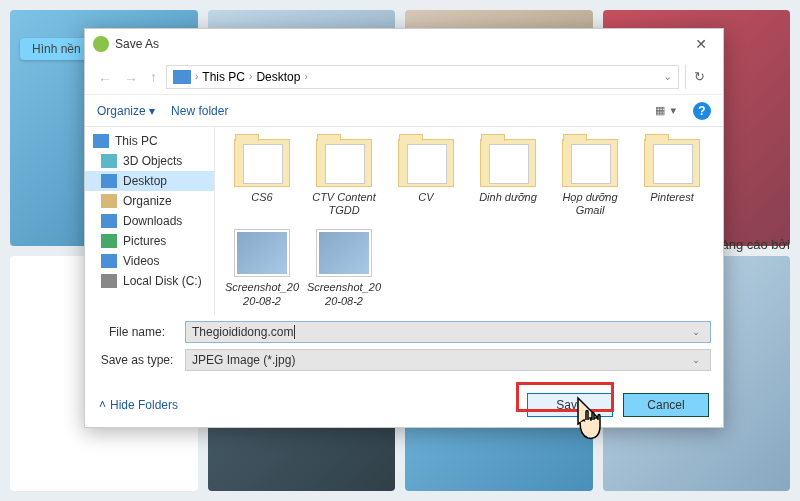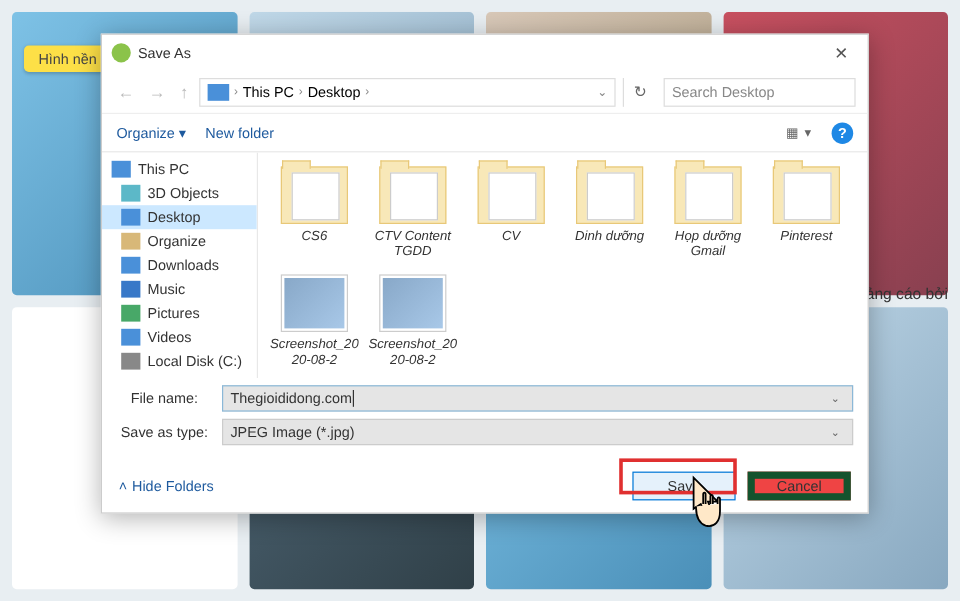--- a/index.html
+++ b/index.html
@@ -5,21 +5,21 @@
   * { box-sizing: border-box; margin: 0; padding: 0; font-family: "Segoe UI", Tahoma, sans-serif; }
   body { width: 800px; height: 501px; overflow: hidden; position: relative; background: #e8eef2; }
   .bg { position: absolute; inset: 0; display: grid; grid-template-columns: repeat(4,1fr); grid-template-rows: 1fr 1fr; gap: 10px; padding: 10px; filter: blur(0px); }
   .bg div { background: linear-gradient(135deg,#b8d6e8,#7aa3b8); border-radius: 4px; }
   .bg .a{background:linear-gradient(135deg,#7ec2e6,#4a8fb8)}
   .bg .b{background:linear-gradient(135deg,#c0d8e8,#88a8c0)}
   .bg .c{background:linear-gradient(135deg,#d8c8b8,#a8987a)}
   .bg .d{background:linear-gradient(135deg,#c85060,#884050)}
   .bg .e{background:#fff}
   .bg .f{background:linear-gradient(135deg,#506878,#304048)}
-  .tag { position:absolute; top:38px; left:20px; background:#fde047; padding:4px 12px; border-radius:4px; font-size:12px; color:#444; z-index:1; box-shadow:0 1px 3px rgba(0,0,0,.2);}
+  .tag { position:absolute; top:38px; left:20px; background:#7dd3fc; padding:4px 12px; border-radius:4px; font-size:12px; color:#444; z-index:1; box-shadow:0 1px 3px rgba(0,0,0,.2);}
   .right-txt { position:absolute; right:10px; top:237px; font-size:13px; color:#333; z-index:1;}
   .dialog { position: absolute; left: 84px; top: 28px; width: 640px; height: 400px; background: #fff; border: 1px solid #ccc; box-shadow: 0 4px 20px rgba(0,0,0,.3); z-index: 10; display:flex; flex-direction:column;}
   .titlebar { height: 30px; display:flex; align-items:center; padding: 4px 8px; font-size:12px; color:#333;}
   .titlebar .ico { width:16px; height:16px; border-radius:50%; background:#8bc34a; margin-right:6px; display:inline-block;}
   .titlebar .close { margin-left:auto; padding:4px 8px; font-size:14px; color:#555; cursor:pointer;}
   .addrbar { height:36px; display:flex; align-items:center; padding:0 10px; gap:6px; border-bottom:1px solid #eee;}
   .nav-arrow { color:#bbb; font-size:14px; padding:0 3px;}
   .path { flex:1; display:flex; align-items:center; border:1px solid #ddd; height:24px; padding:0 6px; font-size:12px; gap:4px;}
   .path .pc{width:18px;height:14px;background:#4a90d9;display:inline-block;}
   .path .sep{color:#888;font-size:10px;}
@@ -55,21 +55,21 @@
   .fname{word-break:break-word;max-height:42px;overflow:hidden;font-style:italic;}
   .fields{padding:6px 12px;font-size:12px;}
   .frow{display:flex;align-items:center;margin-bottom:6px;gap:8px;}
   .flabel{width:80px;text-align:center;color:#333;}
   .finput{flex:1;height:22px;border:1px solid #8bb8d8;padding:0 6px;font-size:12px;color:#333;display:flex;align-items:center;background:#e5e5e5;}
   .finput.combo{border:1px solid #ccc;}
   .drop{width:16px;text-align:center;color:#666;font-size:9px;}
   .footer{display:flex;align-items:center;padding:10px 14px;gap:10px;font-size:12px;}
   .footer .hide{color:#1e5a9e;display:flex;align-items:center;gap:4px;}
   .footer .sp{flex:1;}
-  .btn{min-width:86px;height:24px;border:6px solid #14532d;background:#ef4444;display:flex;align-items:center;justify-content:center;font-size:12px;color:#333;cursor:pointer;}
+  .btn{min-width:86px;height:24px;border:1px solid #14532d;background:#7dd3fc;display:flex;align-items:center;justify-content:center;font-size:12px;color:#333;cursor:pointer;}
   .btn.save{border:1px solid #0078d7;background:#e5f1fb;}
   .hl{position:absolute;border:3px solid #e03030;z-index:20;pointer-events:none;}
   .cursor{position:absolute;z-index:30;left:566px;top:396px;pointer-events:none;}
 </style>
 </head>
 <body>
 
 <div class="bg">
   <div class="a"></div>
     <div class="b"></div>
@@ -97,23 +97,20 @@
       <span class="pc"></span>
       <span class="sep">›</span>
       <span>This PC</span>
       <span class="sep">›</span>
       <span>Desktop</span>
       <span class="sep">›</span>
       <span style="flex:1"></span>
       <span class="sep">⌄</span>
     </div>
     <div class="refresh">↻</div>
-    <div class="search">
-      <span>Search Desktop</span>
-    </div>
   </div>
   <div class="toolbar">
     <span><span>Organize</span> ▾</span>
     <span>New folder</span>
     <span class="sp"></span>
     <span class="vw">▦ ▾</span>
     <span class="help">?</span>
   </div>
   <div class="body">
     <div class="tree">
@@ -129,24 +126,20 @@
           <span class="ti desk"></span>
           <span>Desktop</span>
         </div>
       <div class="tree-item">
           <span class="ti doc"></span>
           <span>Organize</span>
         </div>
       <div class="tree-item">
           <span class="ti dl"></span>
           <span>Downloads</span>
-        </div>
-      <div class="tree-item">
-          <span class="ti mus"></span>
-          <span>Music</span>
         </div>
       <div class="tree-item">
           <span class="ti pic"></span>
           <span>Pictures</span>
         </div>
       <div class="tree-item">
           <span class="ti vid"></span>
           <span>Videos</span>
         </div>
       <div class="tree-item">

